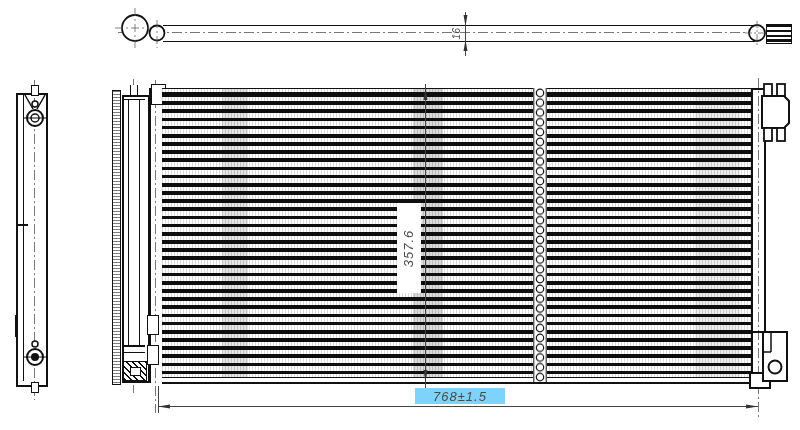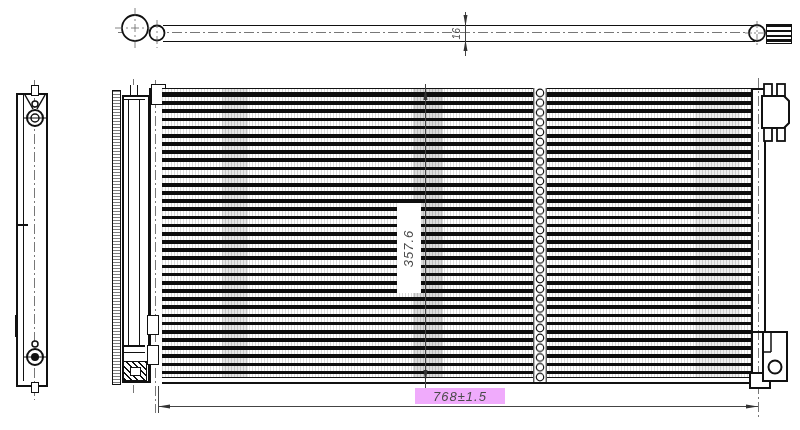--- a/index.html
+++ b/index.html
@@ -166,18 +166,18 @@
     </div>
 
     <div class="abs" style="left:158px;top:386px;width:1px;height:27px;background:#444;"></div>
     <div class="abs" style="left:158px;top:406px;width:600px;height:1px;background:#444;"></div>
     <svg class="abs" style="left:158px;top:401px;" width="12" height="11" viewBox="0 0 12 11">
       <polygon points="0,5.5 12,3.5 12,7.5" fill="#333"></polygon>
     </svg>
     <svg class="abs" style="left:746px;top:401px;" width="12" height="11" viewBox="0 0 12 11">
       <polygon points="12,5.5 0,3.5 0,7.5" fill="#333"></polygon>
     </svg>
-    <div class="abs dim-text" style="left:415px;top:388px;width:90px;height:16px;background:#f0abfc;">
+    <div class="abs dim-text" style="left:415px;top:388px;width:90px;height:16px;background:#7dd3fc;">
       <span>768±1.5</span>
     </div>
   </div>
 
 </div>
 
 </body></html>

